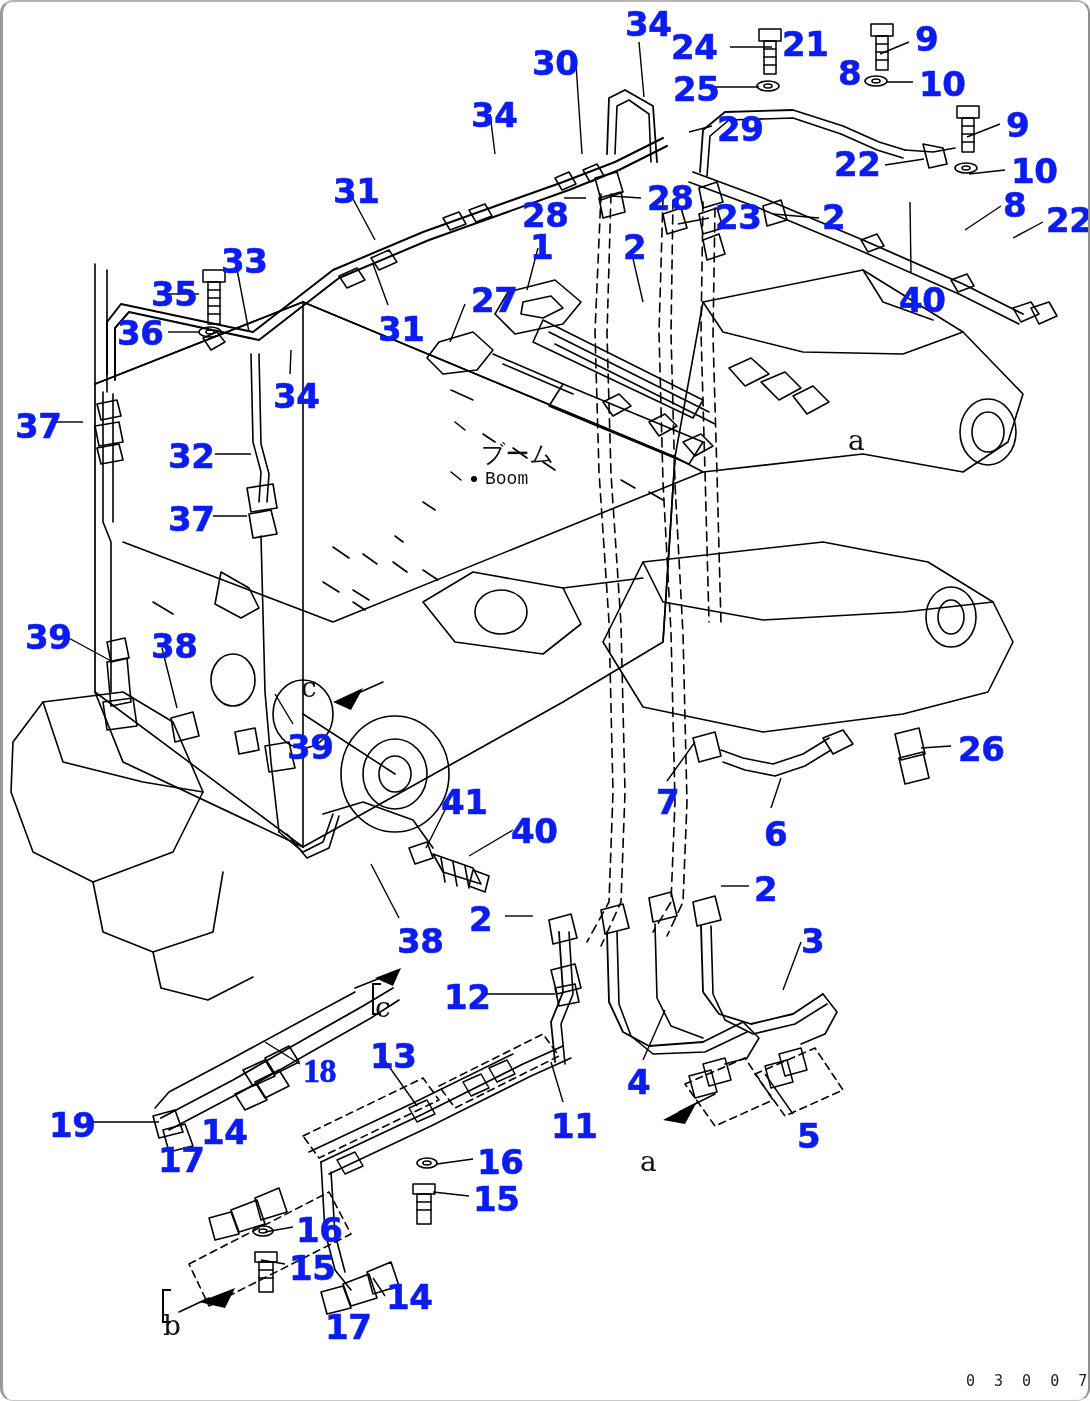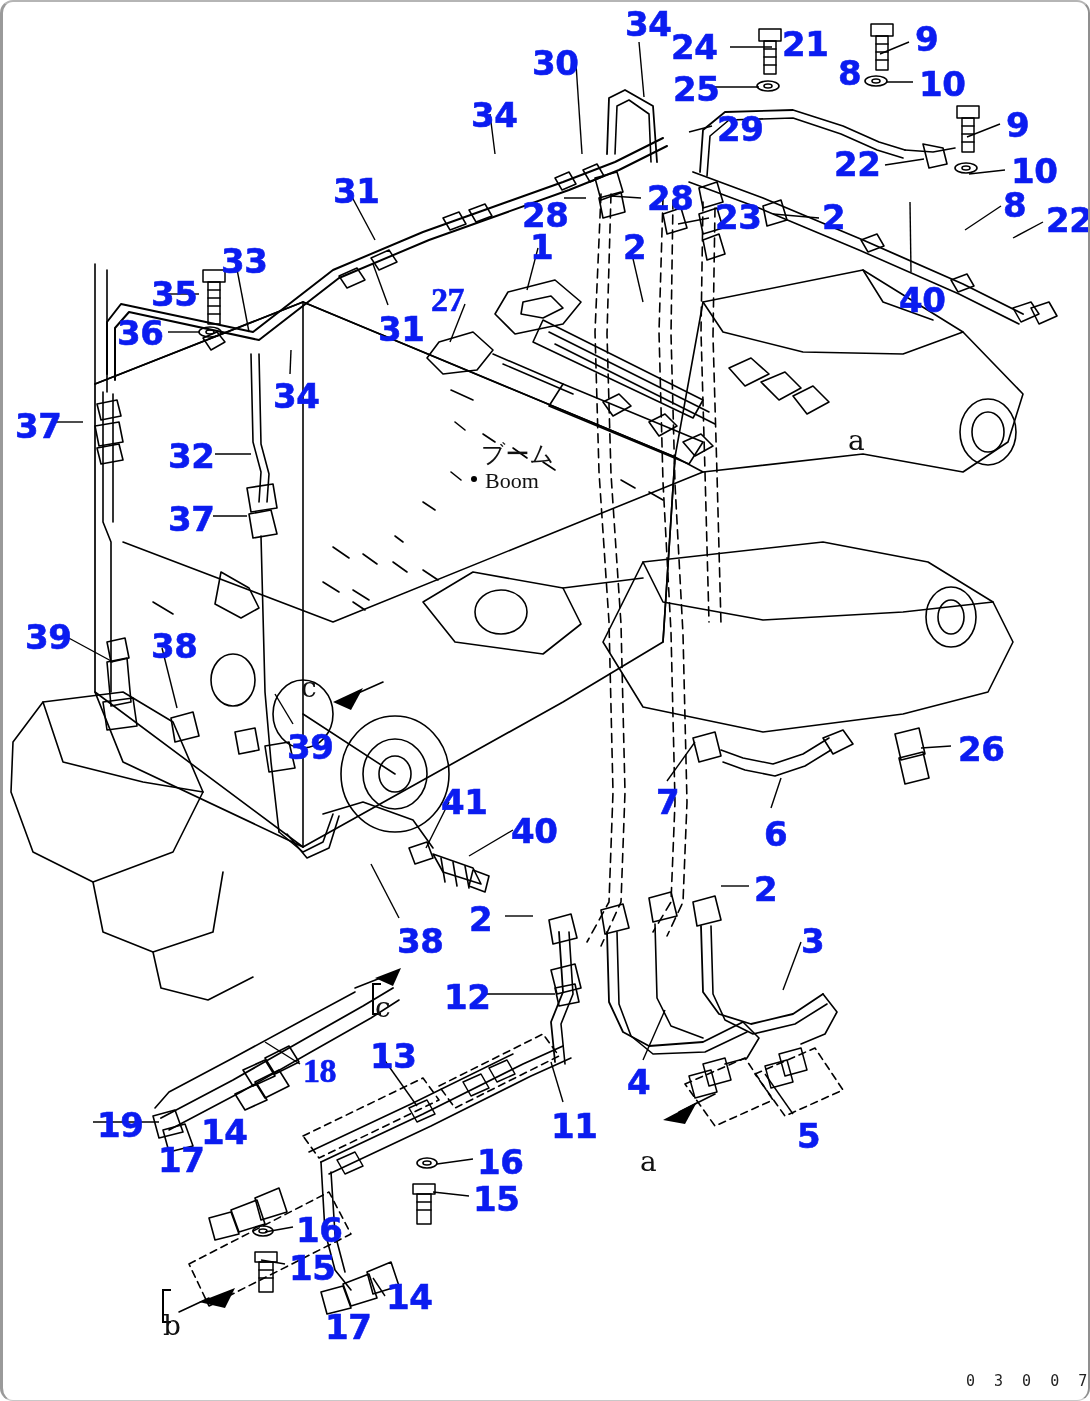--- a/index.html
+++ b/index.html
@@ -32,22 +32,22 @@
     position:absolute;
     color:#111;
     font-family:"DejaVu Sans",sans-serif;
     font-size:24px;
     line-height:1;
     white-space:nowrap;
   }
   .en{
     position:absolute;
     color:#111;
-    font-family:Liberation Serif, serif;
-    font-size:22px;
+    font-family:Liberation Mono, monospace;
+    font-size:18px;
     line-height:1;
     white-space:nowrap;
   }
   .sect{
     position:absolute;
     color:#111;
     font-family:"DejaVu Serif",serif;
     font-size:28px;
     line-height:1;
   }
@@ -428,21 +428,21 @@
       <div class="num" style="left: 330px; top: 172px;">31</div>
       <div class="num" style="left: 519px; top: 196px;">28</div>
       <div class="num" style="left: 644px; top: 179px;">28</div>
       <div class="num" style="left: 712px; top: 198px;">23</div>
       <div class="num" style="left: 819px; top: 198px;">2</div>
       <div class="num" style="left: 1000px; top: 186px;">8</div>
       <div class="num" style="left: 1043px; top: 201px;">22</div>
       <div class="num" style="left: 527px; top: 228px;">1</div>
       <div class="num" style="left: 620px; top: 228px;">2</div>
       <div class="num" style="left: 218px; top: 242px;">33</div>
-      <div class="num" style="left: 428px; top: 281px; font-family: Liberation Serif, serif;">27</div>
+      <div class="num" style="left: 468px; top: 281px;">27</div>
       <div class="num" style="left: 120px; top: 275px; margin-left: 28px;">35</div>
       <div class="num" style="left: 896px; top: 281px;">40</div>
       <div class="num" style="left: 114px; top: 314px;">36</div>
       <div class="num" style="left: 375px; top: 310px;">31</div>
       <div class="num" style="left: 270px; top: 377px;">34</div>
       <div class="num" style="left: 12px; top: 407px;">37</div>
       <div class="num" style="left: 165px; top: 437px;">32</div>
       <div class="num" style="left: 165px; top: 500px;">37</div>
       <div class="num" style="left: 22px; top: 618px;">39</div>
       <div class="num" style="left: 148px; top: 627px;">38</div>
@@ -455,21 +455,21 @@
       <div class="num" style="left: 466px; top: 900px;">2</div>
       <div class="num" style="left: 751px; top: 870px;">2</div>
       <div class="num" style="left: 394px; top: 922px;">38</div>
       <div class="num" style="left: 798px; top: 922px;">3</div>
       <div class="num" style="left: 441px; top: 978px;">12</div>
       <div class="num" style="left: 367px; top: 1037px;">13</div>
       <div class="num" style="left: 300px; top: 1052px; font-family: Liberation Serif, serif;">18</div>
       <div class="num" style="left: 624px; top: 1063px;">4</div>
       <div class="num" style="left: 548px; top: 1107px;">11</div>
       <div class="num" style="left: 794px; top: 1117px;">5</div>
-      <div class="num" style="left: 46px; top: 1106px; margin-left: 48px;">19</div>
+      <div class="num" style="left: 46px; top: 1106px;">19</div>
       <div class="num" style="left: 198px; top: 1113px;">14</div>
       <div class="num" style="left: 155px; top: 1141px;">17</div>
       <div class="num" style="left: 474px; top: 1143px;">16</div>
       <div class="num" style="left: 470px; top: 1180px;">15</div>
       <div class="num" style="left: 293px; top: 1211px;">16</div>
       <div class="num" style="left: 286px; top: 1249px;">15</div>
       <div class="num" style="left: 383px; top: 1278px;">14</div>
       <div class="num" style="left: 322px; top: 1308px;">17</div>
     </div>
   <div id="section-layer">

